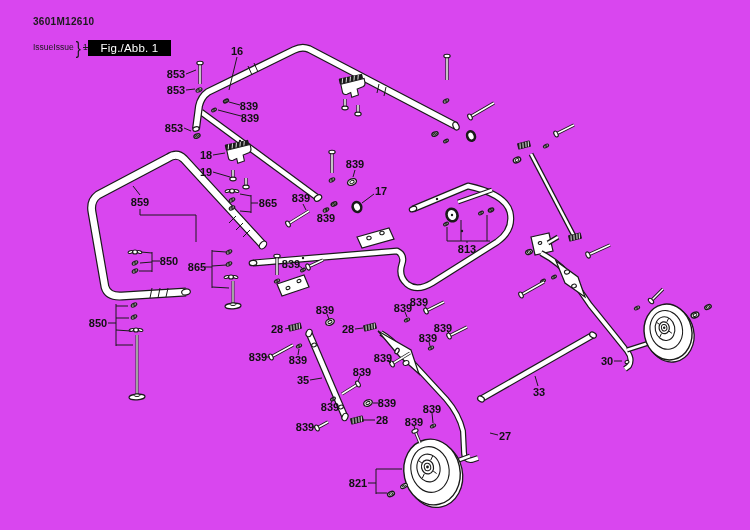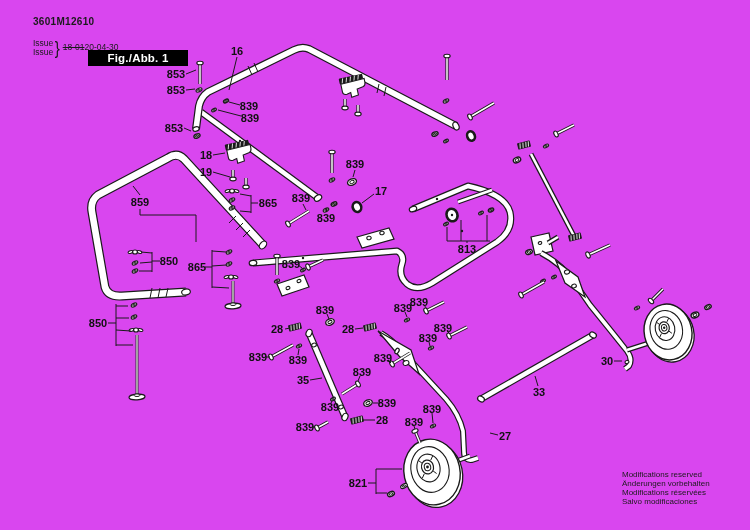--- a/index.html
+++ b/index.html
@@ -1,26 +1,26 @@
 <!DOCTYPE html>
 <html><head>
 <meta charset="utf-8">
 <style>
   html,body{margin:0;padding:0;background:#fff;}
   .page{position:relative;width:750px;height:530px;background:#d946ef;overflow:hidden;
         font-family:"Liberation Sans",sans-serif;color:#1a1a1a;}
   .partnum{position:absolute;left:33px;top:16px;font-size:10px;font-weight:bold;letter-spacing:.3px;}
   .issueblock{position:absolute;left:33px;top:37px;display:flex;align-items:center;}
-  .issuecols{display:flex;flex-direction:column;font-size:8.5px;line-height:9.5px;}
+  .issuecols{display:flex;font-size:8.5px;line-height:9.5px;}
   .brace{font-size:19px;font-weight:300;margin:0 2px 0 1px;transform:scaleX(.8);}
   .valcols{display:flex;flex-direction:row;font-size:8.5px;line-height:9.5px;}
   .strike{text-decoration:line-through;}
-  .figbox{position:absolute;left:88px;top:40px;width:100px;height:16px;background:#000;color:#fff;
-          font-size:11.5px;font-weight:bold;display:flex;align-items:center;justify-content:center;
-          letter-spacing:.2px;margin-top:10px;}
+  .figbox{position:absolute;left:88px;top:40px;width:83px;height:16px;background:#000;color:#fff;
+          font-size:11.5px;font-weight:normal;display:flex;align-items:center;justify-content:center;
+          letter-spacing:.2px;}
   .footer{position:absolute;left:622px;top:470px;font-size:8px;line-height:9px;}
   svg{position:absolute;left:0;top:0;}
 </style>
 </head>
 <body>
 
 <div class="page">
   <div class="partnum">3601M12610</div>
   <div class="issueblock">
     <div class="issuecols">
@@ -452,19 +452,13 @@
       <text x="505" y="439.5" text-anchor="middle" fill="#111" font-family="&quot;Liberation Sans&quot;, sans-serif" font-size="11" font-weight="bold">27</text>
       <polyline points="614,361 622,361" fill="none" stroke="#1a1a1a" stroke-width="1"></polyline>
       <text x="607" y="364.5" text-anchor="middle" fill="#111" font-family="&quot;Liberation Sans&quot;, sans-serif" font-size="11" font-weight="bold">30</text>
       <polyline points="368,483 376,483" fill="none" stroke="#1a1a1a" stroke-width="1"></polyline>
       <polyline points="376,469 376,494" fill="none" stroke="#1a1a1a" stroke-width="1"></polyline>
       <polyline points="376,469 402,469" fill="none" stroke="#1a1a1a" stroke-width="1"></polyline>
       <polyline points="376,493 387,493" fill="none" stroke="#1a1a1a" stroke-width="1"></polyline>
       <text x="358" y="486.5" text-anchor="middle" fill="#111" font-family="&quot;Liberation Sans&quot;, sans-serif" font-size="11" font-weight="bold">821</text>
     </svg>
 
-  <div class="footer">
-    <div>Modifications reserved</div>
-    <div>Änderungen vorbehalten</div>
-    <div>Modifications réservées</div>
-    <div>Salvo modificaciones</div>
-  </div>
 </div>
 
 </body></html>

